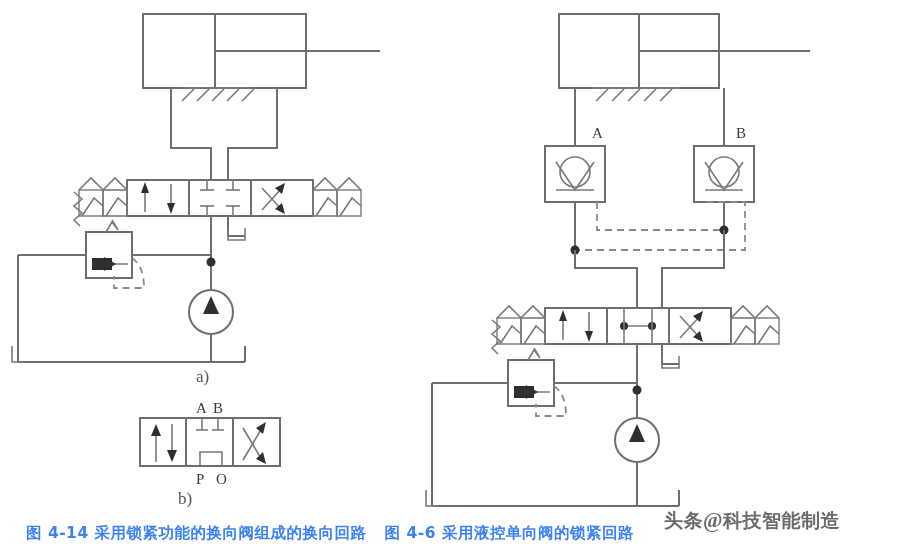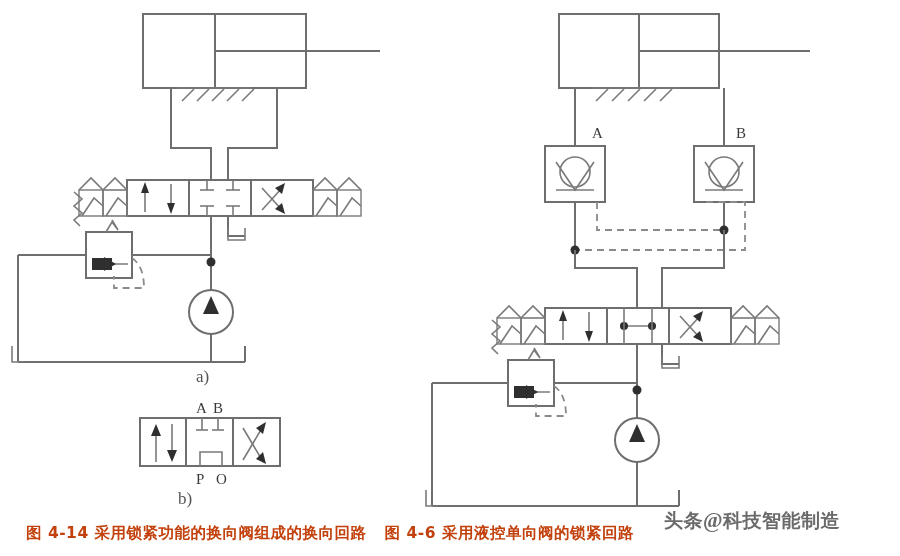--- a/index.html
+++ b/index.html
@@ -32,21 +32,21 @@
     align-items: center;
     justify-content: flex-start;
     padding-left: 26px;
     box-sizing: border-box;
     gap: 18px;
   }
   .caption {
     font-family: "DejaVu Sans", "Liberation Sans", sans-serif;
     font-size: 15.5px;
     font-weight: 700;
-    color: #c2410c;
+    color: #3b82f6;
     letter-spacing: 0.5px;
     white-space: nowrap;
   }
   .watermark {
     position: absolute;
     left: 664px;
     top: 508px;
     font-family: Liberation Serif, serif;
     font-size: 19px;
     font-weight: 700;

